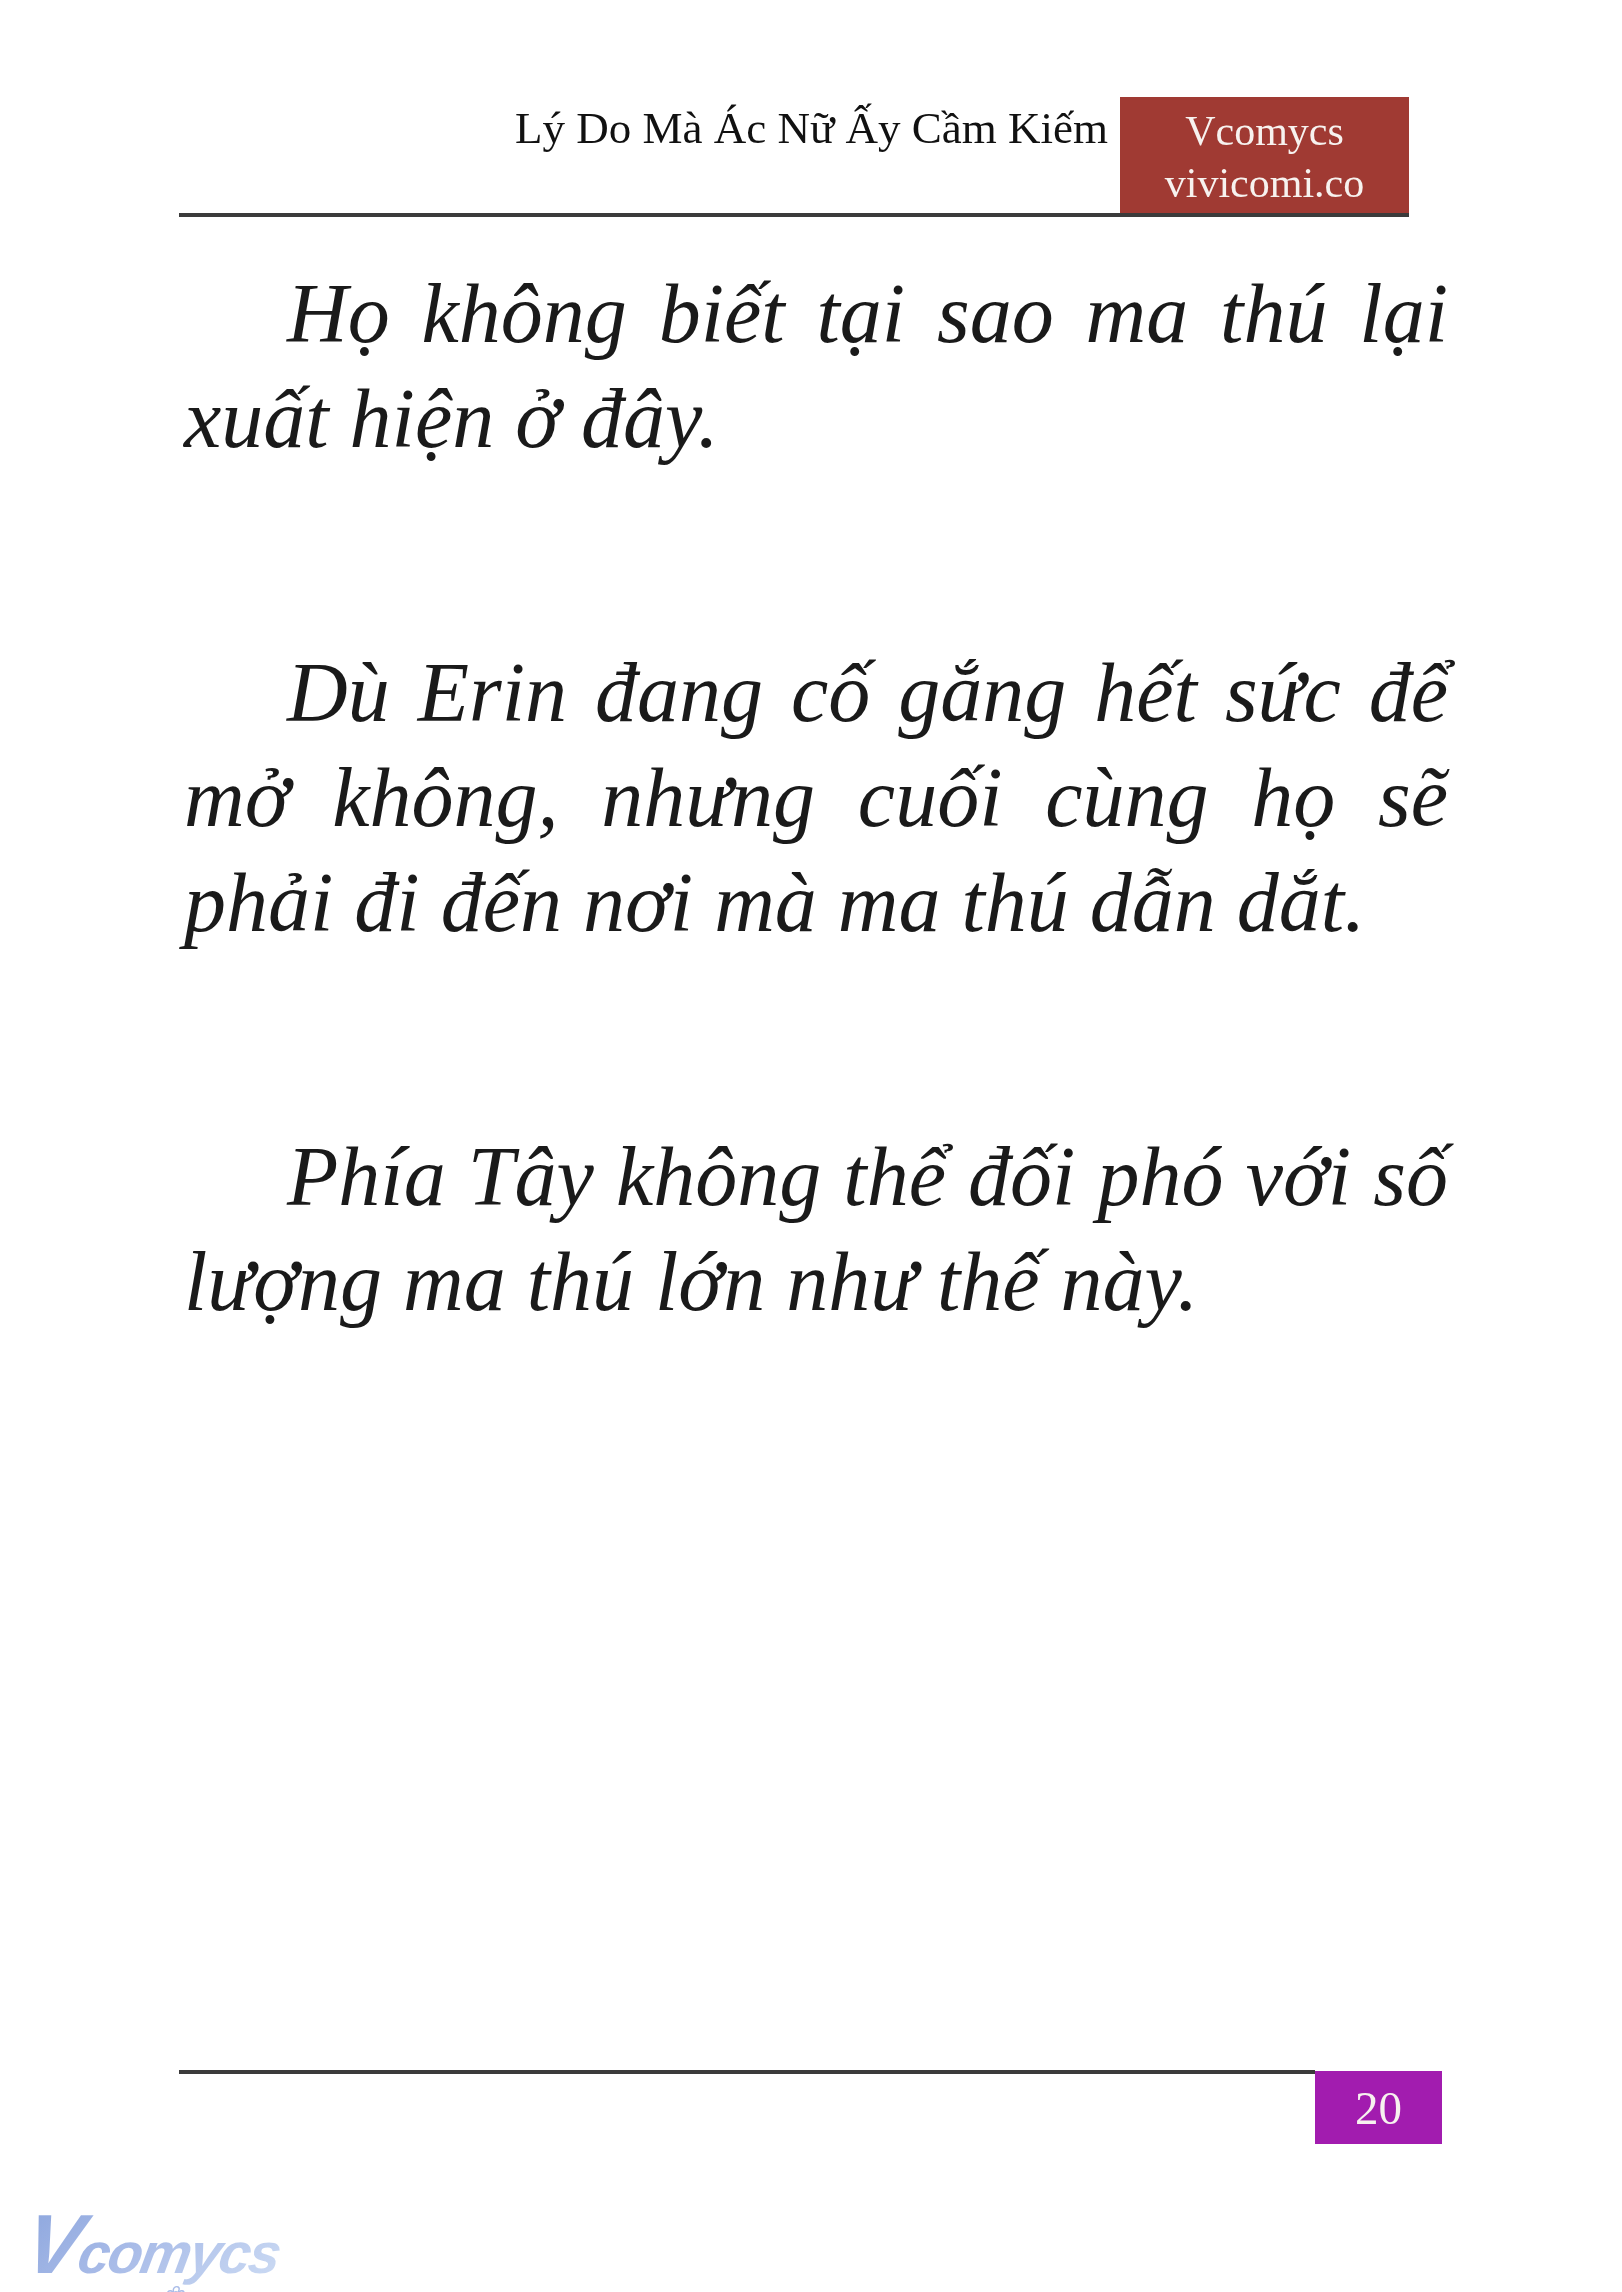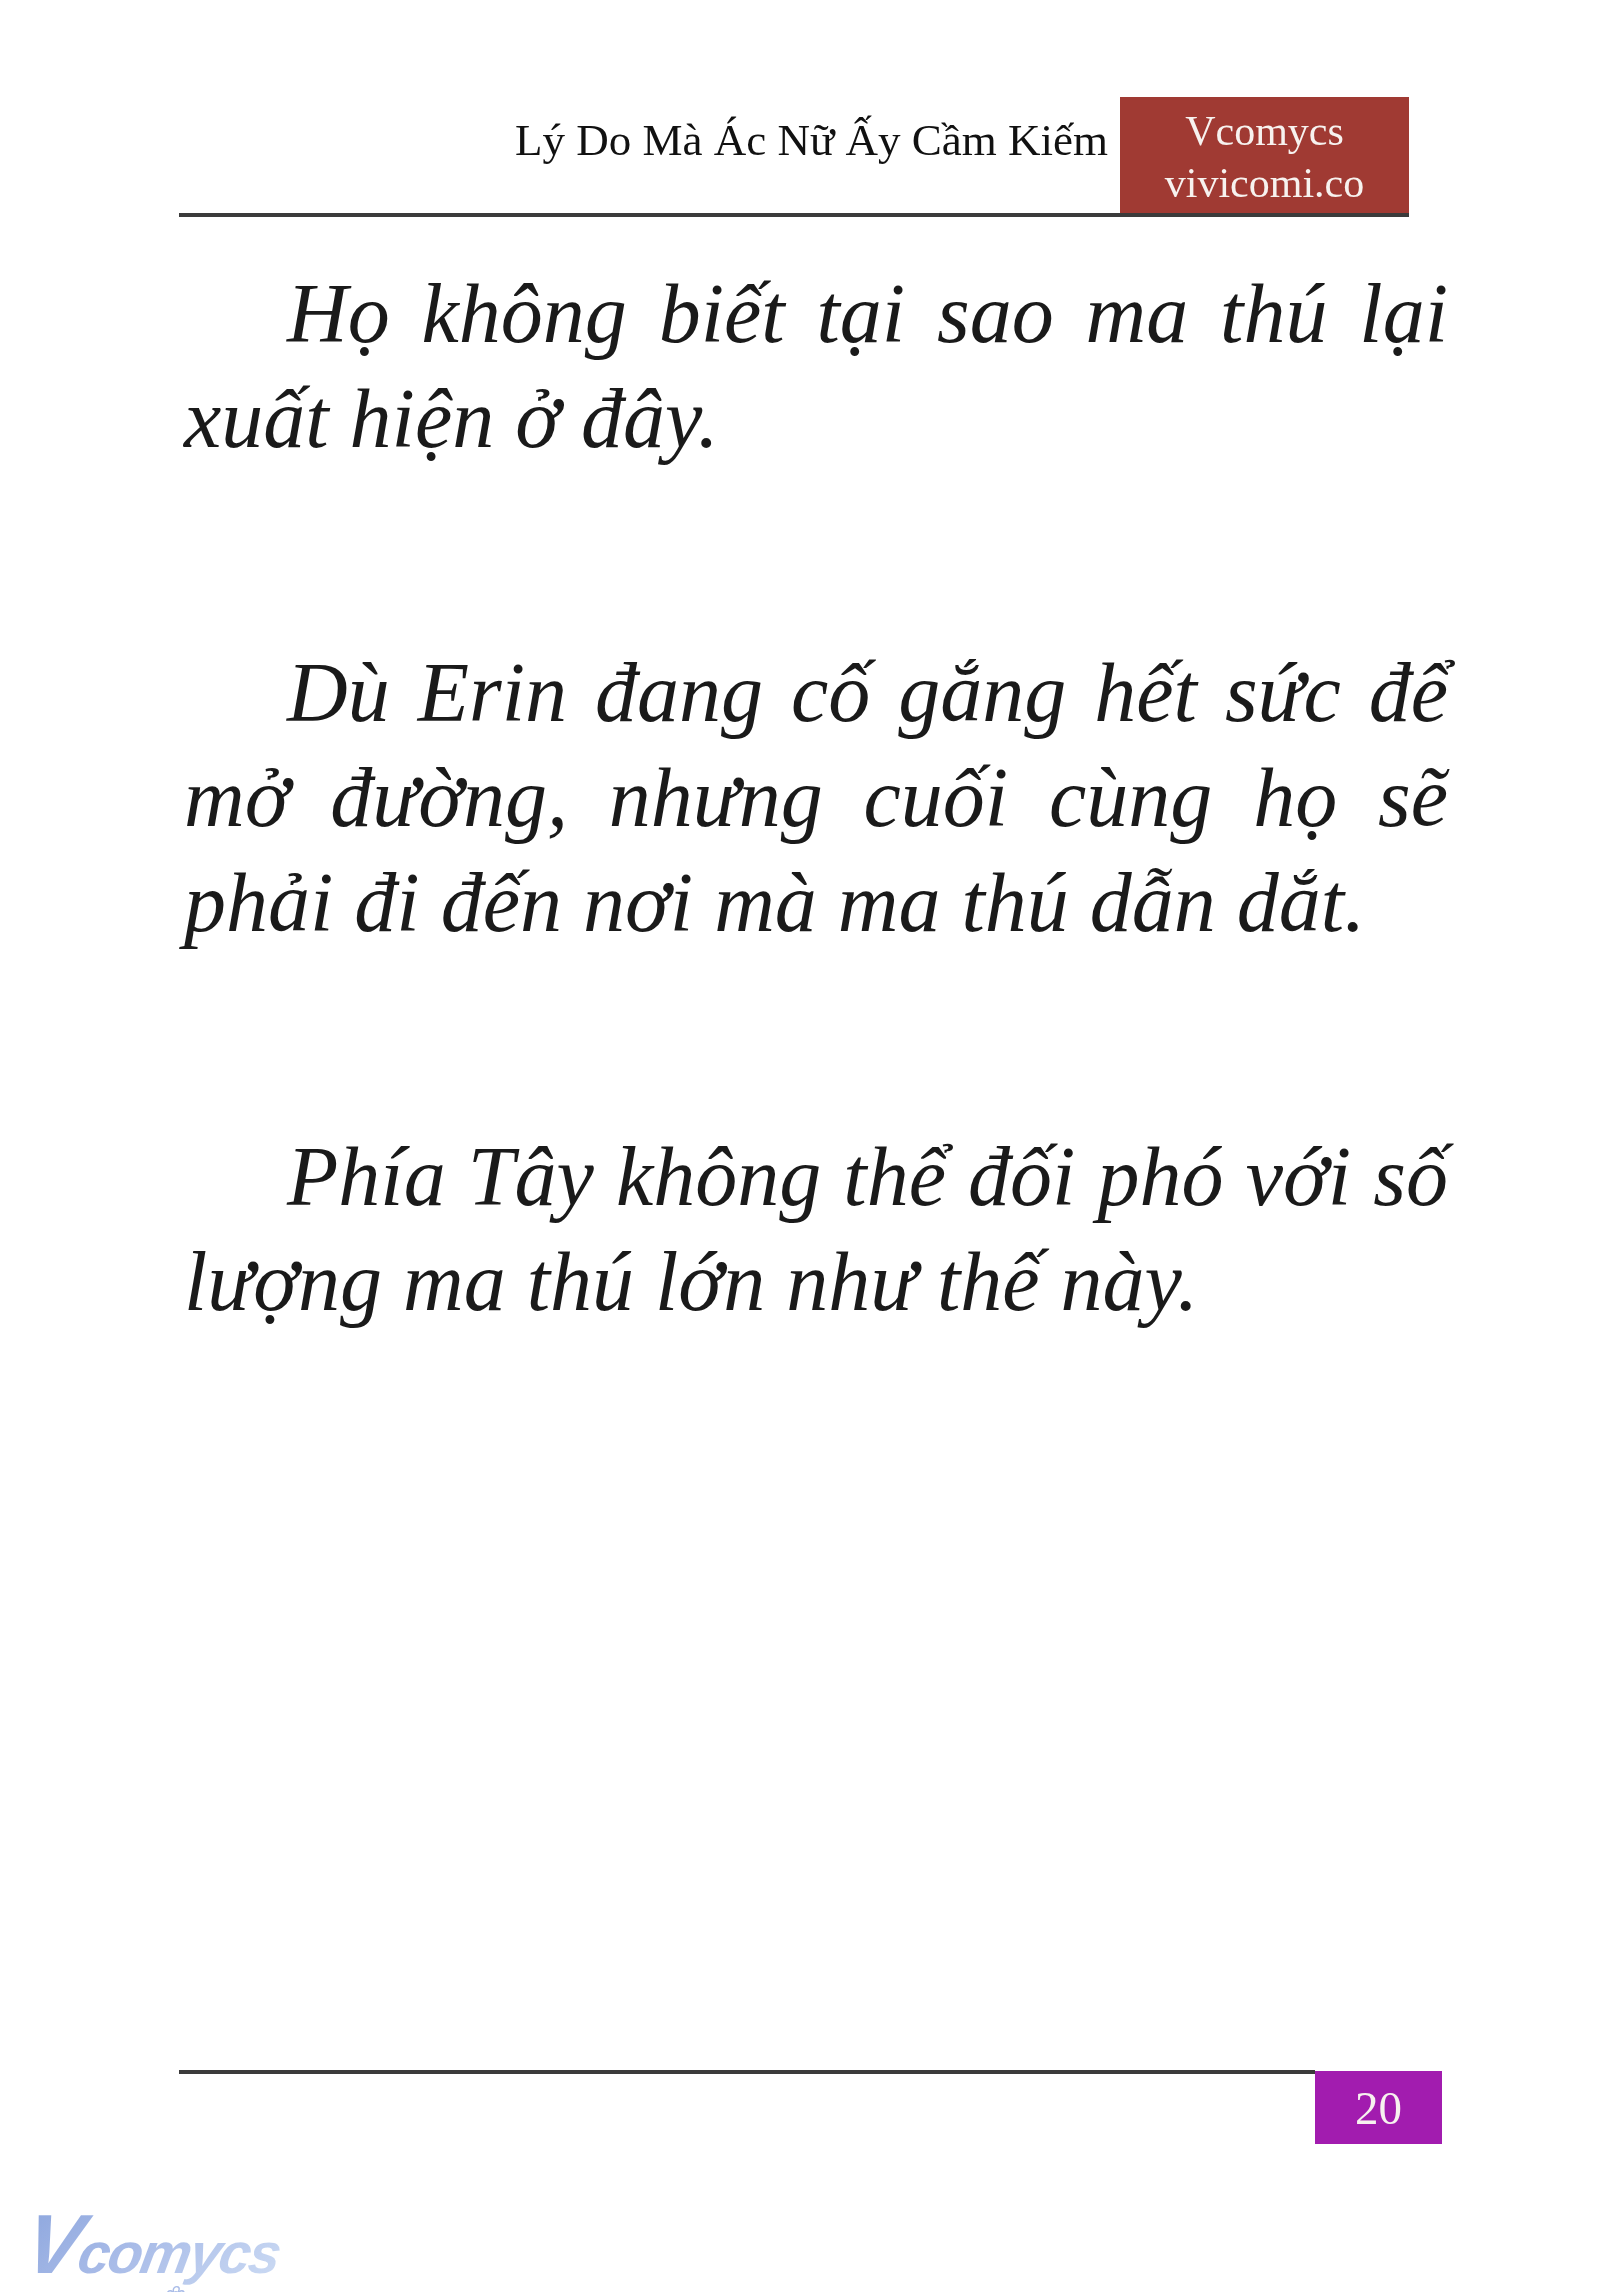--- a/index.html
+++ b/index.html
@@ -13,21 +13,20 @@
   }
 
   
   .title-block{
     position:absolute;
     top:102px;left:294px;width:814px;
     text-align:right;
     font-size:45px;line-height:53px;
     color:#111;
     white-space:nowrap;
-    margin-top:12px;
   }
   .brand-box{
     position:absolute;
     left:1120px;top:97px;width:289px;height:120px;
     background:#A03A33;
     color:#f7f2ef;
     display:flex;flex-direction:column;justify-content:center;align-items:center;
     font-size:42px;line-height:52px;
     text-align:center;
   }
@@ -121,21 +120,21 @@
 
   <div class="brand-box">
     <div>Vcomycs</div>
     <div>vivicomi.co</div>
   </div>
 
   <div class="header-rule"></div>
 
   <div class="body-text">
     <p>Họ không biết tại sao ma thú lại xuất hiện ở đây.</p>
-    <p>Dù Erin đang cố gắng hết sức để mở đường, nhưng cuối cùng họ sẽ phải đi đến nơi mà ma thú dẫn dắt.</p>
+    <p>Dù Erin đang cố gắng hết sức để mở không, nhưng cuối cùng họ sẽ phải đi đến nơi mà ma thú dẫn dắt.</p>
     <p>Phía Tây không thể đối phó với số lượng ma thú lớn như thế này.</p>
   </div>
 
   <div class="footer-rule"></div>
 
 
   <div class="page-number-box">20</div>
 
   <div class="watermark">
     <span>Vcomycs</span>

